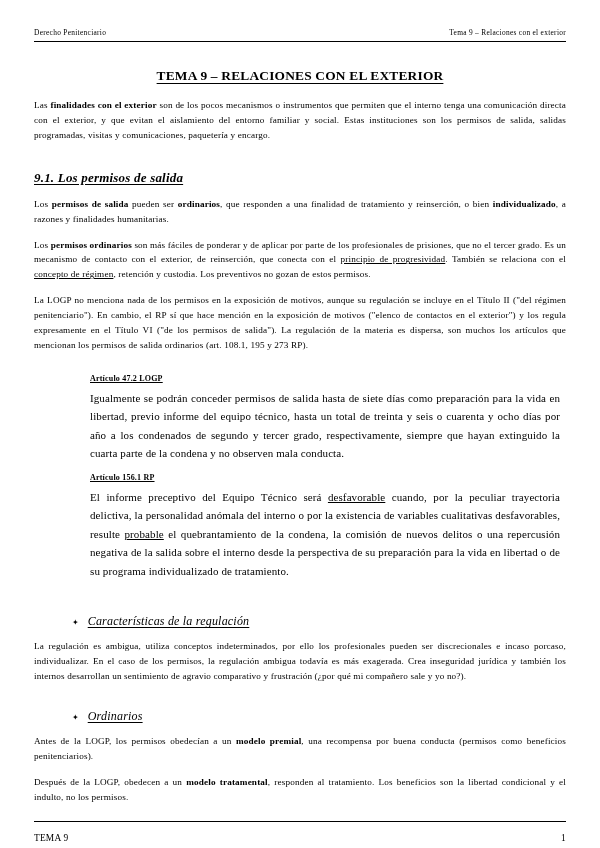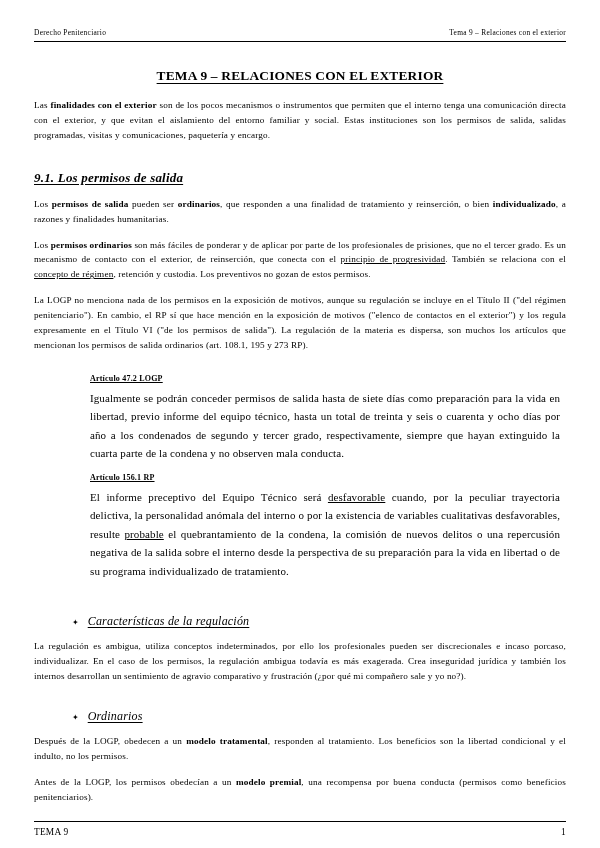--- a/index.html
+++ b/index.html
@@ -117,21 +117,21 @@
   }
 
   .spacer { flex: 1 1 auto; }
 
   .footer {
     display: flex;
     justify-content: space-between;
     align-items: baseline;
     font-size: 9.4px;
     border-top: 1px solid #000;
-    padding-top: 5px;
+    padding-top: 11px;
     margin-top: 6px;
     letter-spacing: 0.2px;
   }
 </style>
 </head>
 <body>
 
 <div class="page">
 
   <div class="header">
@@ -164,23 +164,23 @@
     <span class="btext">Características de la regulación</span>
   </div>
 
   <p class="para">La regulación es ambigua, utiliza conceptos indeterminados, por ello los profesionales pueden ser discrecionales e incaso porcaso, individualizar. En el caso de los permisos, la regulación ambigua todavía es más exagerada. Crea inseguridad jurídica y también los internos desarrollan un sentimiento de agravio comparativo y frustración (¿por qué mi compañero sale y yo no?).</p>
 
   <div class="bullet-head">
     <span class="diamond">✦</span>
     <span class="btext">Ordinarios</span>
   </div>
 
+  <p class="para"><span>Antes de la LOGP, los permisos obedecían a un </span><span class="b">modelo premial</span><span>, una recompensa por buena conducta (permisos como beneficios penitenciarios).</span></p>
+
   <p class="para"><span>Después de la LOGP, obedecen a un </span><span class="b">modelo tratamental</span><span>, responden al tratamiento. Los beneficios son la libertad condicional y el indulto, no los permisos.</span></p>
-
-  <p class="para"><span>Antes de la LOGP, los permisos obedecían a un </span><span class="b">modelo premial</span><span>, una recompensa por buena conducta (permisos como beneficios penitenciarios).</span></p>
 
   <div class="spacer"></div>
 
   <div class="footer">
     <div>TEMA 9</div>
     <div>1</div>
   </div>
 
 </div>
 

